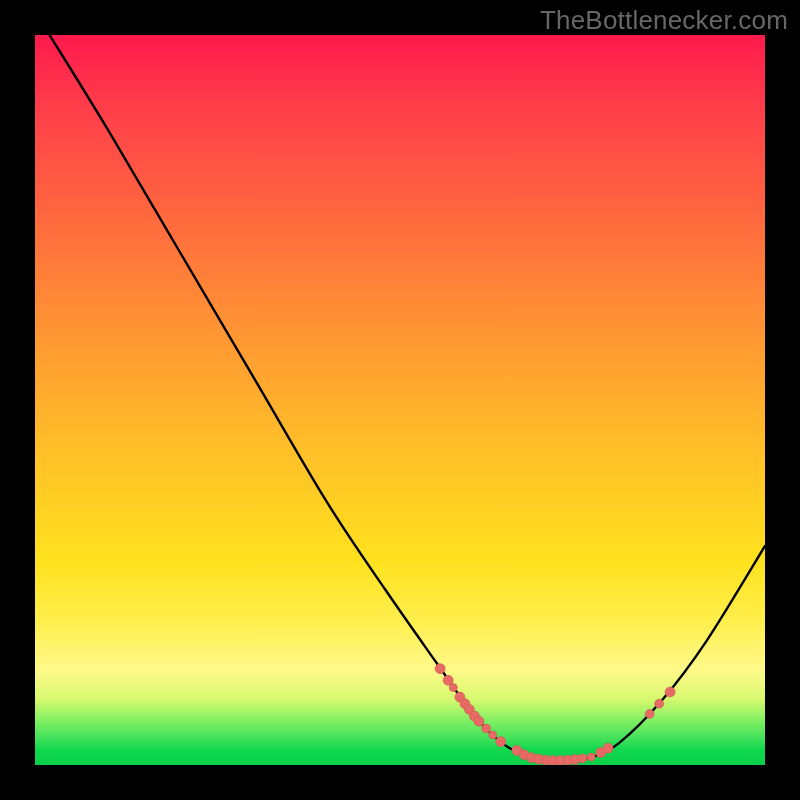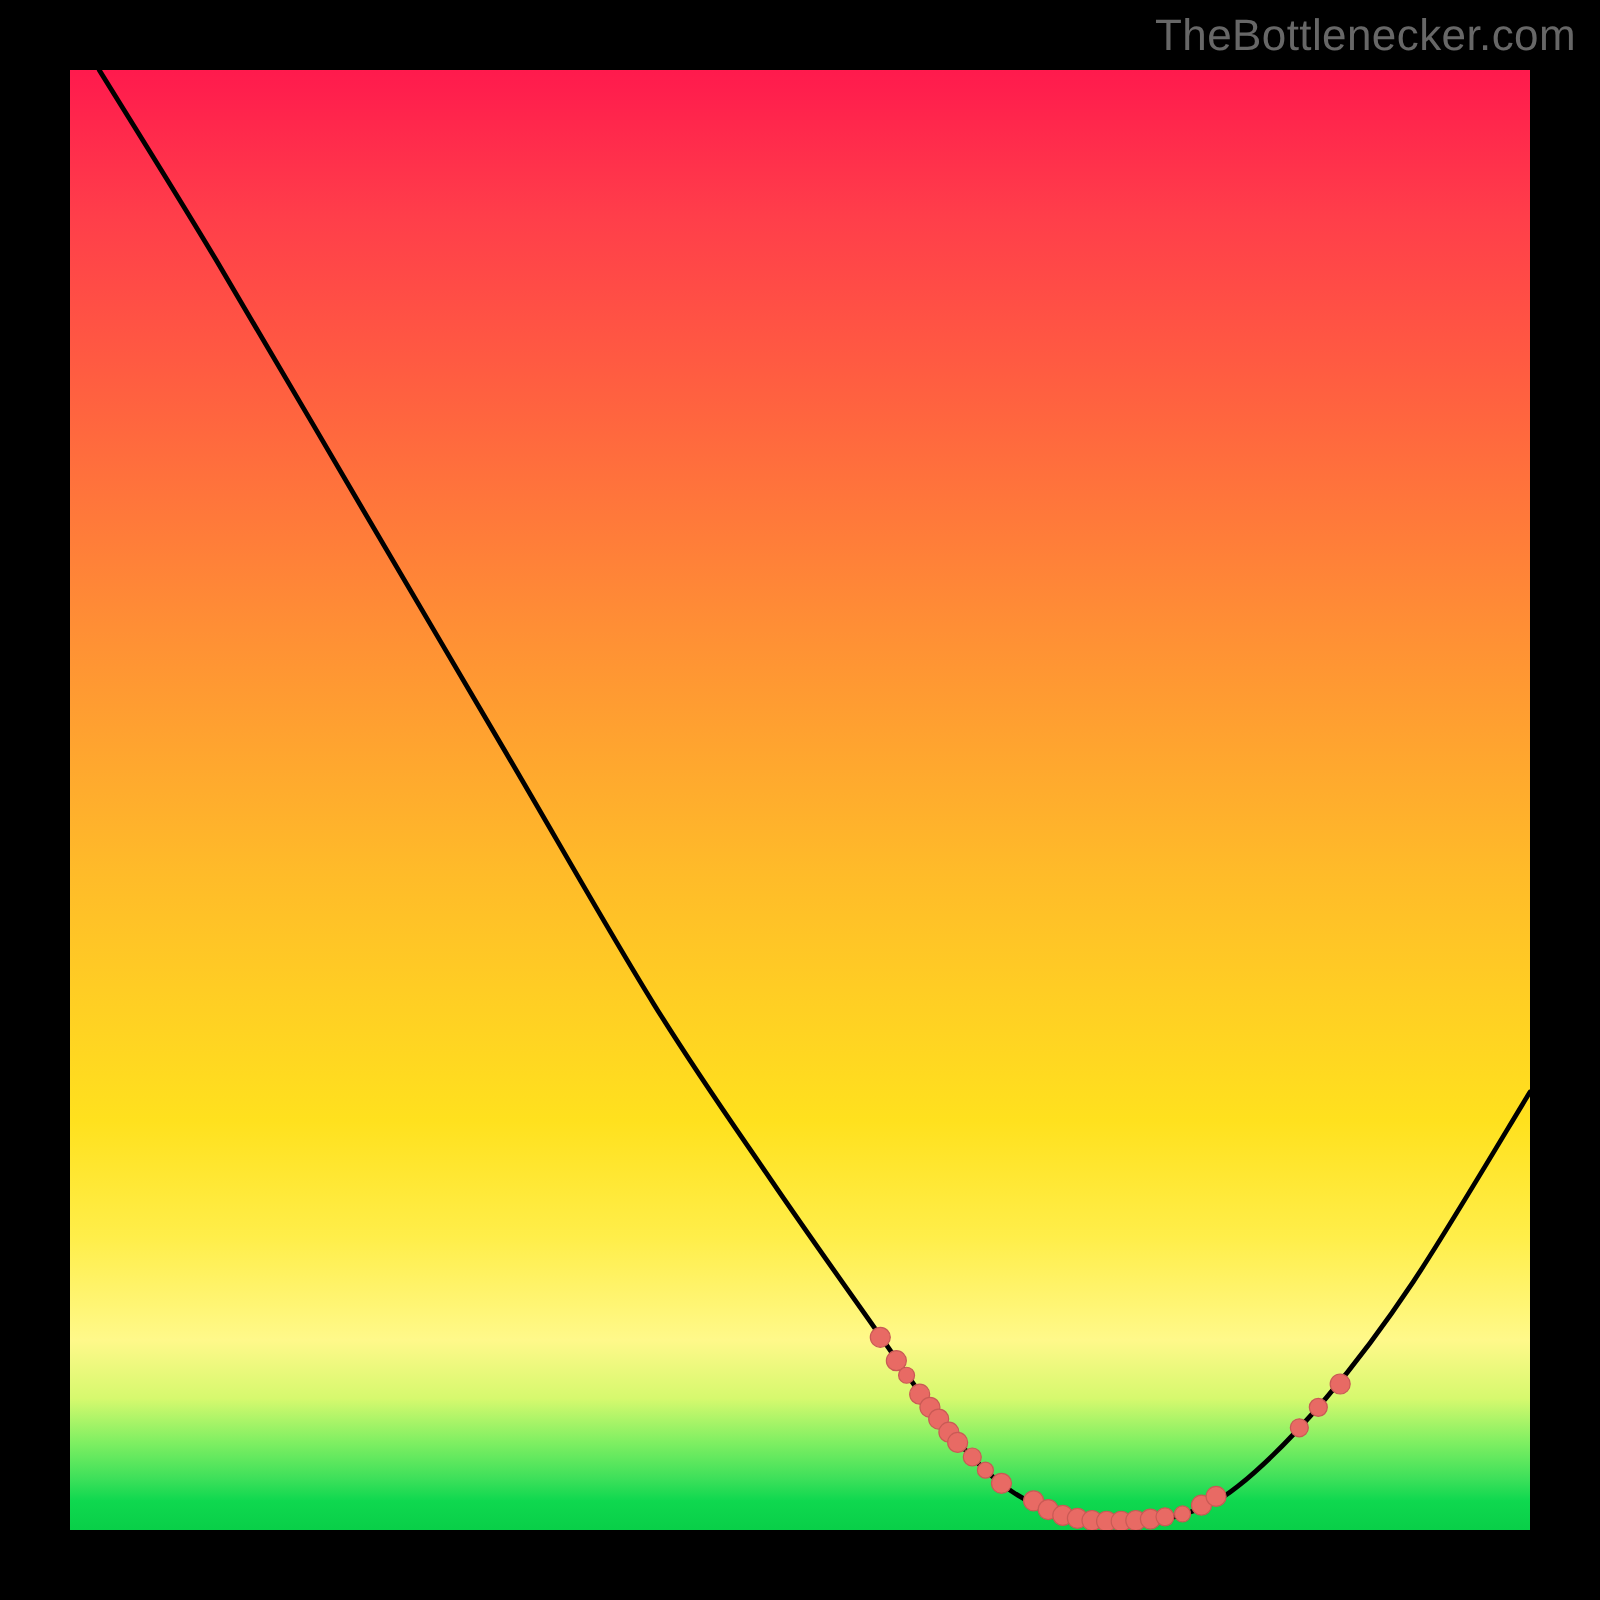--- a/index.html
+++ b/index.html
@@ -14,21 +14,21 @@
     position: relative;
     width: 800px;
     height: 800px;
     background: #000000;
   }
   .attribution {
     position: absolute;
     top: 5px;
     right: 12px;
     font-family: Arial, Helvetica, sans-serif;
-    font-size: 22px;
+    font-size: 26px;
     color: #676767;
     font-weight: 500;
     letter-spacing: 0.2px;
   }
   .plot-area {
     position: absolute;
     left: 35px;
     top: 35px;
     width: 730px;
     height: 730px;

